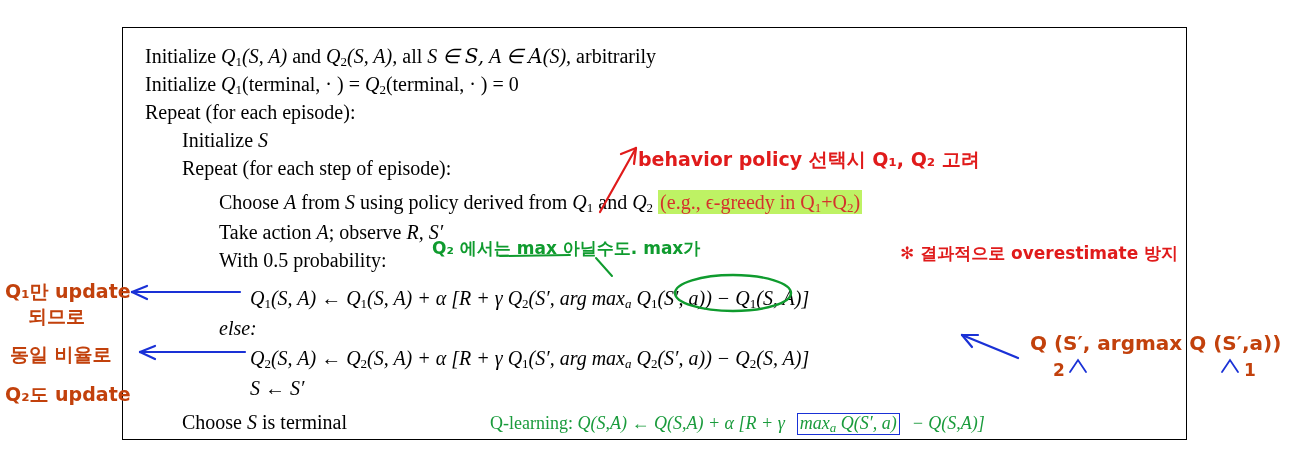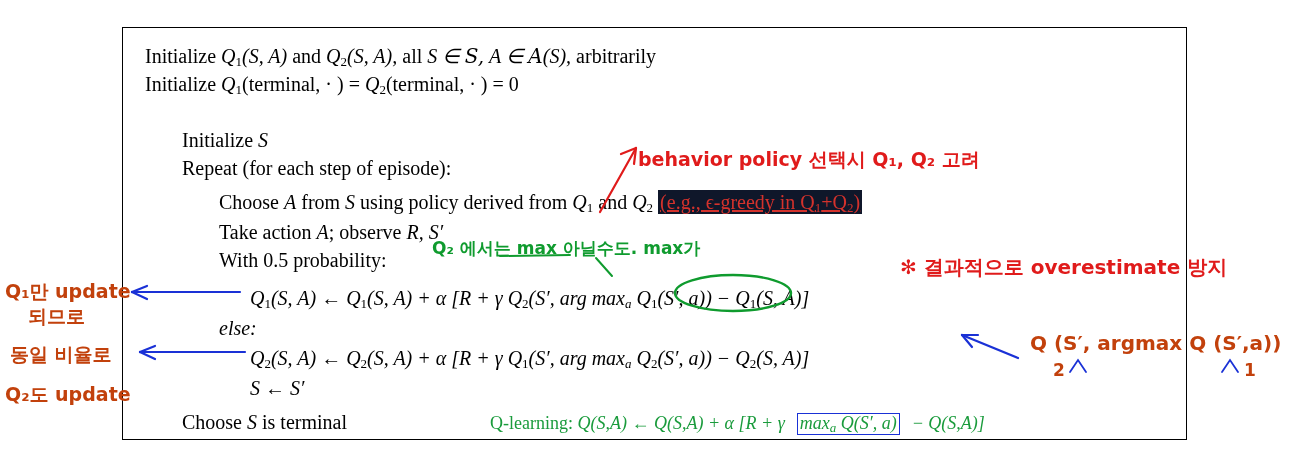--- a/index.html
+++ b/index.html
@@ -37,23 +37,22 @@
   .it { font-style: italic; }
   .sub {
     font-size: 13px;
     vertical-align: -0.25em;
   }
   .cal { font-family: "DejaVu Serif", serif; font-style: italic; }
   .red { color: #d4322c; margin-top: 17px; }
   .green { color: #1a9b3c; }
   .blue { color: #2b3fd0; }
   .hl {
-    background: #0f172a;
+    background: #bef264;
     padding: 1px 2px;
-    text-decoration: underline;
   }
   
   .hand {
     position: absolute;
     font-family: "DejaVu Sans", sans-serif;
     font-weight: bold;
     white-space: nowrap;
     line-height: 1.05;
   }
   .hand.red   { color: #e01b1b; }
@@ -86,20 +85,21 @@
     <span class="cal">A</span><span class="it">(S),</span>
     <span>arbitrarily</span>
   </div>
 
   <div class="line" style="left:145px; top:74px;">
     <span>Initialize</span>
     <span class="it">Q</span><span class="sub">1</span><span>(terminal, · ) =</span>
     <span class="it">Q</span><span class="sub">2</span><span>(terminal, · ) = 0</span>
   </div>
 
+  <div class="line" style="left:145px; top:102px;">Repeat (for each episode):</div>
 
   <div class="line" style="left:182px; top:130px;">
     <span>Initialize</span>
     <span class="it">S</span>
   </div>
 
   <div class="line" style="left:182px; top:158px;">Repeat (for each step of episode):</div>
 
   <div class="line" style="left:219px; top:192px;">
     <span>Choose</span>
@@ -151,21 +151,21 @@
 
   <div class="line green" style="left:490px; top:413px; font-size:18px;">
     <span>Q-learning:</span>
     <span class="it">Q(S,A)  ←  Q(S,A) + α [R + γ</span><span style="display:inline-block; border:1.5px solid #1a31d6; padding:0 2px; margin:0 12px;"><span class="it">max</span><span class="sub it">a</span> <span class="it">Q(S′, a)</span></span><span class="it">− Q(S,A)]</span>
   </div>
 
   <div class="hand red" style="left:638px; top:133px; font-size:19px;">behavior policy 선택시 Q₁, Q₂ 고려</div>
 
   <div class="hand green" style="left:432px; top:240px; font-size:17px;">Q₂ 에서는 max 아닐수도.  max가</div>
 
-  <div class="hand red" style="left:900px; top:240px; font-size:20px;">✻ 결과적으로 overestimate 방지</div>
+  <div class="hand red" style="left:900px; top:228px; font-size:17px;">✻ 결과적으로 overestimate 방지</div>
 
   <div class="hand blue" style="left:5px; top:282px; font-size:19px;">Q₁만 update</div>
   <div class="hand blue" style="left:28px; top:307px; font-size:19px;">되므로</div>
   <div class="hand blue" style="left:10px; top:345px; font-size:19px;">동일 비율로</div>
   <div class="hand blue" style="left:5px; top:385px; font-size:19px;">Q₂도 update</div>
 
   <div class="hand blue" style="left:1030px; top:333px; font-size:20px;">Q (S′, argmax Q (S′,a))</div>
   <div class="hand blue" style="left:1053px; top:362px; font-size:17px;">2</div>
   <div class="hand blue" style="left:1244px; top:362px; font-size:17px;">1</div>
 

